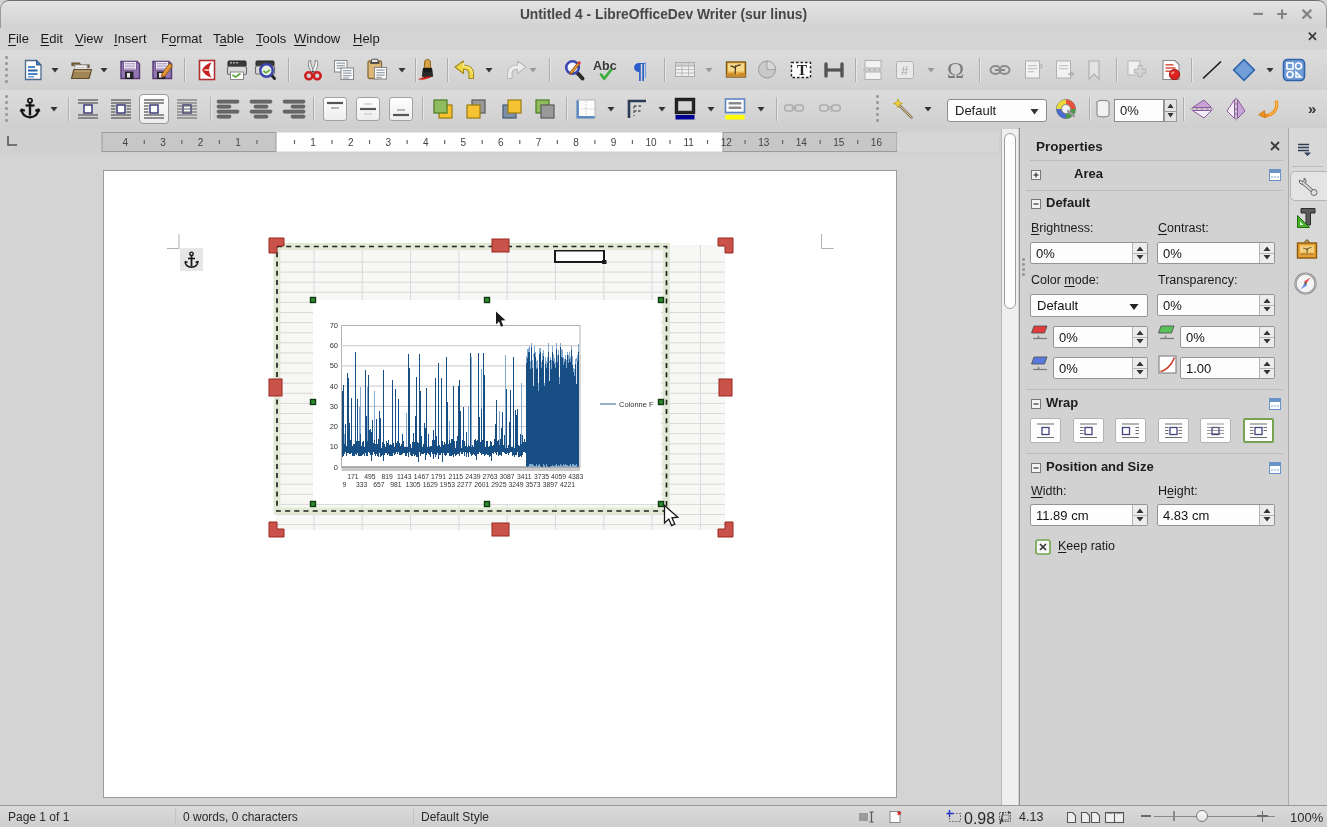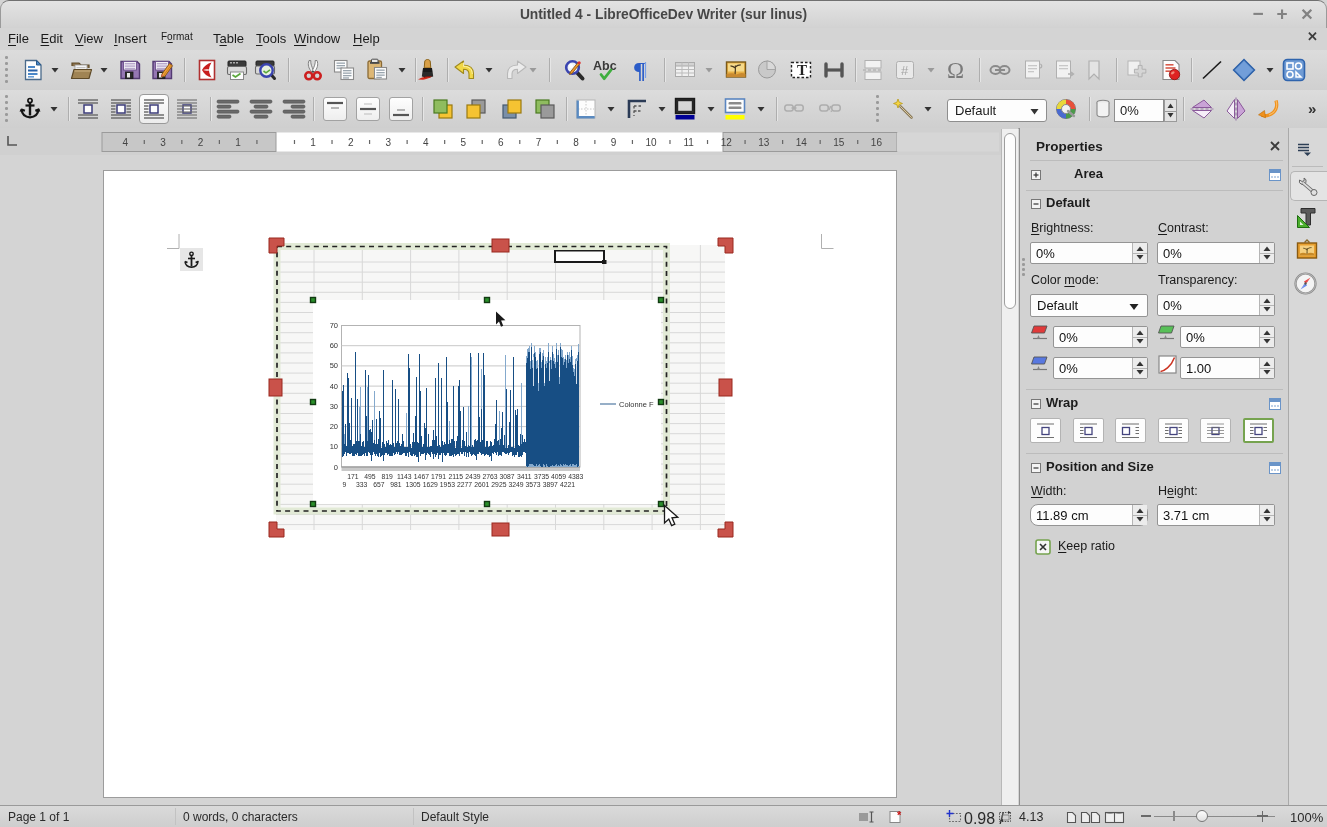--- a/index.html
+++ b/index.html
@@ -16,21 +16,21 @@
  font-size:13.8px;font-weight:bold;color:#474747;line-height:29px;">Untitled 4 - LibreOfficeDev Writer (sur linus)</div>
 <div class="abs" style="left:1250px;top:4px;width:16px;height:20px;color:#828282;font-size:19px;font-weight:bold;line-height:20px;text-align:center;">−</div>
 <div class="abs" style="left:1274px;top:4px;width:16px;height:20px;color:#828282;font-size:19px;font-weight:bold;line-height:20px;text-align:center;">+</div>
 <div class="abs" style="left:1299px;top:4px;width:16px;height:20px;color:#828282;font-size:16px;font-weight:bold;line-height:21px;text-align:center;">✕</div>
 
 <div class="abs" style="left:0;top:28px;width:1327px;height:22px;background:#d4d4d4;"></div>
 <div class="abs" style="left:8px;top:31px;font-size:13px;color:#1a1a1a;"><u>F</u>ile</div>
 <div class="abs" style="left:40.5px;top:31px;font-size:13px;color:#1a1a1a;"><u>E</u>dit</div>
 <div class="abs" style="left:75px;top:31px;font-size:13px;color:#1a1a1a;"><u>V</u>iew</div>
 <div class="abs" style="left:114px;top:31px;font-size:13px;color:#1a1a1a;"><u>I</u>nsert</div>
-<div class="abs" style="left:161px;top:31px;font-size:10px;color:#1a1a1a;">F<u>o</u>rmat</div>
+<div class="abs" style="left:161px;top:31px;font-size:13px;color:#1a1a1a;">F<u>o</u>rmat</div>
 <div class="abs" style="left:213px;top:31px;font-size:13px;color:#1a1a1a;">T<u>a</u>ble</div>
 <div class="abs" style="left:256px;top:31px;font-size:13px;color:#1a1a1a;"><u>T</u>ools</div>
 <div class="abs" style="left:294px;top:31px;font-size:13px;color:#1a1a1a;"><u>W</u>indow</div>
 <div class="abs" style="left:353px;top:31px;font-size:13px;color:#1a1a1a;"><u>H</u>elp</div>
 <div class="abs" style="left:1307px;top:29px;font-size:13px;font-weight:bold;color:#3c3c3c;">✕</div>
 <div class="abs" style="left:0;top:50px;width:1327px;height:40px;background:linear-gradient(#dcdcdc,#d0d0d0);"></div>
 <div class="abs" style="left:0;top:90px;width:1327px;height:38px;background:linear-gradient(#dcdcdc,#cfcfcf);border-bottom:1px solid #a8a8a8;"></div>
 <div class="abs" style="left:5px;top:56px;width:2.5px;height:2.5px;border-radius:50%;background:#9a9a9a;"></div>
 <div class="abs" style="left:5px;top:62px;width:2.5px;height:2.5px;border-radius:50%;background:#9a9a9a;"></div>
 <div class="abs" style="left:5px;top:68px;width:2.5px;height:2.5px;border-radius:50%;background:#9a9a9a;"></div>
@@ -785,34 +785,34 @@
 <div class="abs" style="left:1046px;top:459px;font-size:13px;font-weight:bold;color:#1c1c1c;">Position and Size</div>
 <svg class="abs" style="left:1269px;top:462px" width="12" height="12" viewBox="0 0 12 12">
     <rect x="0.5" y="0.5" width="11" height="11" fill="#fff" stroke="#6a94c8" stroke-width="1"></rect>
     <rect x="0.5" y="0.5" width="11" height="3.5" fill="#6a94c8"></rect>
     <circle cx="3" cy="8" r="0.8" fill="#6a94c8"></circle>
     <circle cx="6" cy="8" r="0.8" fill="#6a94c8"></circle>
     <circle cx="9" cy="8" r="0.8" fill="#6a94c8"></circle>
   </svg>
 <div class="abs" style="left:1031px;top:484px;font-size:12.5px;color:#1a1a1a;"><u>W</u>idth:</div>
 <div class="abs" style="left:1158px;top:484px;font-size:12.5px;color:#1a1a1a;">H<u>e</u>ight:</div>
-<div class="abs" style="left:1030px;top:504px;width:118px;height:22px;background:#fdfdfd;border:1px solid #949494;border-radius:8px;box-sizing:border-box;">
+<div class="abs" style="left:1030px;top:504px;width:118px;height:22px;background:#fdfdfd;border:1px solid #949494;border-radius:2px;box-sizing:border-box;">
 <div class="abs" style="left:5px;top:3px;font-size:13px;color:#111;">11.89 cm</div>
 <div class="abs" style="right:0;top:0;width:14px;height:20px;border-left:1px solid #b5b5b5;background:#ececec;">
 <svg class="abs" style="left:3px;top:2.5px" width="8" height="6" viewBox="0 0 8 6">
         <path d="M4 0.5 L7.5 5 H0.5 Z" fill="#333"></path>
       </svg>
 <svg class="abs" style="left:3px;top:11px" width="8" height="6" viewBox="0 0 8 6">
         <path d="M4 5.5 L0.5 1 H7.5 Z" fill="#333"></path>
       </svg>
 <div class="abs" style="left:0;top:10px;width:14px;height:1px;background:#b5b5b5;"></div>
     </div>
   </div>
 <div class="abs" style="left:1157px;top:504px;width:118px;height:22px;background:#fdfdfd;border:1px solid #949494;border-radius:2px;box-sizing:border-box;">
-<div class="abs" style="left:5px;top:3px;font-size:13px;color:#111;">3.71 cm</div>
+<div class="abs" style="left:5px;top:3px;font-size:13px;color:#111;">4.83 cm</div>
 <div class="abs" style="right:0;top:0;width:14px;height:20px;border-left:1px solid #b5b5b5;background:#ececec;">
 <svg class="abs" style="left:3px;top:2.5px" width="8" height="6" viewBox="0 0 8 6">
         <path d="M4 0.5 L7.5 5 H0.5 Z" fill="#333"></path>
       </svg>
 <svg class="abs" style="left:3px;top:11px" width="8" height="6" viewBox="0 0 8 6">
         <path d="M4 5.5 L0.5 1 H7.5 Z" fill="#333"></path>
       </svg>
 <div class="abs" style="left:0;top:10px;width:14px;height:1px;background:#b5b5b5;"></div>
     </div>
   </div>

